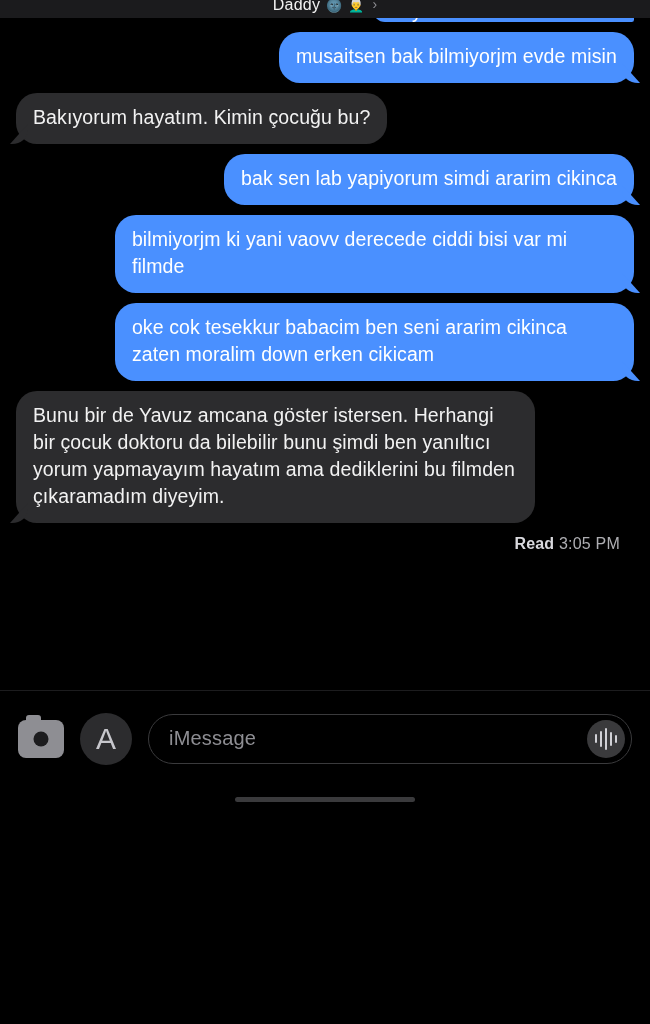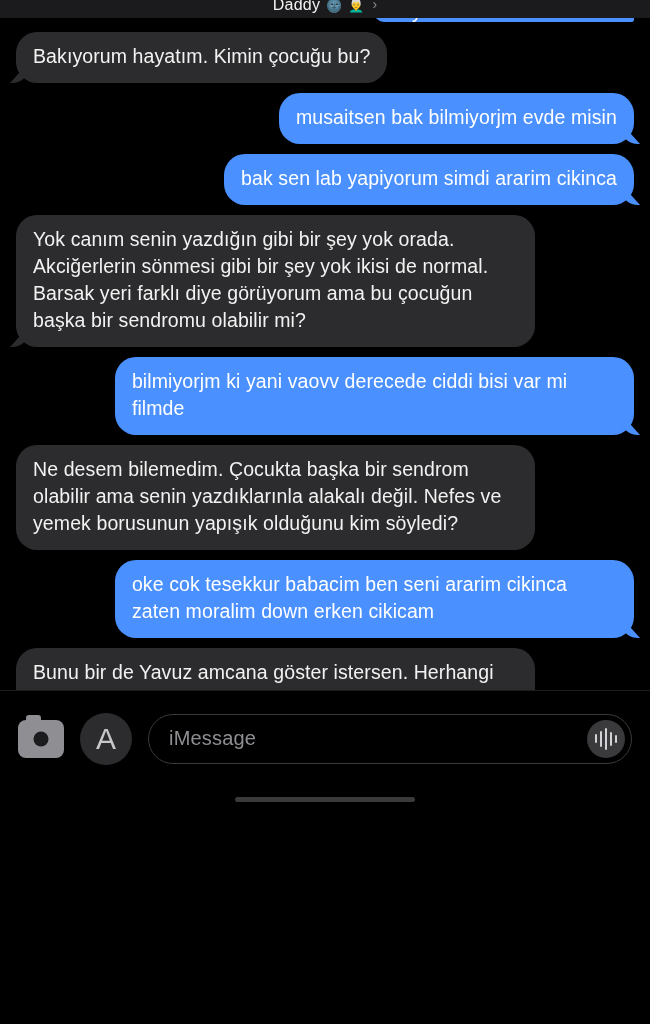--- a/index.html
+++ b/index.html
@@ -232,43 +232,37 @@
       <span class="chev-right">›</span>
     </div>
   </div>
 
   <div class="thread">
 
     <div class="row out clipped">
       <div class="bubble out clipped">neyse sen bak ben ararim</div>
     </div>
 
+    <div class="row out">
+      <div class="bubble out tail">musaitsen bak bilmiyorjm evde misin</div>
+    </div>
+
     <div class="row in">
       <div class="bubble in tail">Bakıyorum hayatım. Kimin çocuğu bu?</div>
     </div>
 
     <div class="row out">
-      <div class="bubble out tail">musaitsen bak bilmiyorjm evde misin</div>
-    </div>
-
-    <div class="row out">
       <div class="bubble out tail">bak sen lab yapiyorum simdi ararim cikinca</div>
     </div>
 
-    <div class="row in">
-      <div class="bubble in tail">Yok canım senin yazdığın gibi bir şey yok orada. Akciğerlerin sönmesi gibi bir şey yok ikisi de normal. Barsak yeri farklı diye görüyorum ama bu çocuğun başka bir sendromu olabilir mi?</div>
-    </div>
 
     <div class="row out">
       <div class="bubble out tail">bilmiyorjm ki yani vaovv derecede ciddi bisi var mi filmde</div>
     </div>
 
-    <div class="row in">
-      <div class="bubble in">Ne desem bilemedim. Çocukta başka bir sendrom olabilir ama senin yazdıklarınla alakalı değil. Nefes ve yemek borusunun yapışık olduğunu kim söyledi?</div>
-    </div>
 
     <div class="row out">
       <div class="bubble out tail">oke cok tesekkur babacim ben seni ararim cikinca zaten moralim down erken cikicam</div>
     </div>
 
     <div class="row in">
       <div class="bubble in tail">Bunu bir de Yavuz amcana göster istersen. Herhangi bir çocuk doktoru da bilebilir bunu şimdi ben yanıltıcı yorum yapmayayım hayatım ama dediklerini bu filmden çıkaramadım diyeyim.</div>
     </div>
 
     <div class="receipt">

